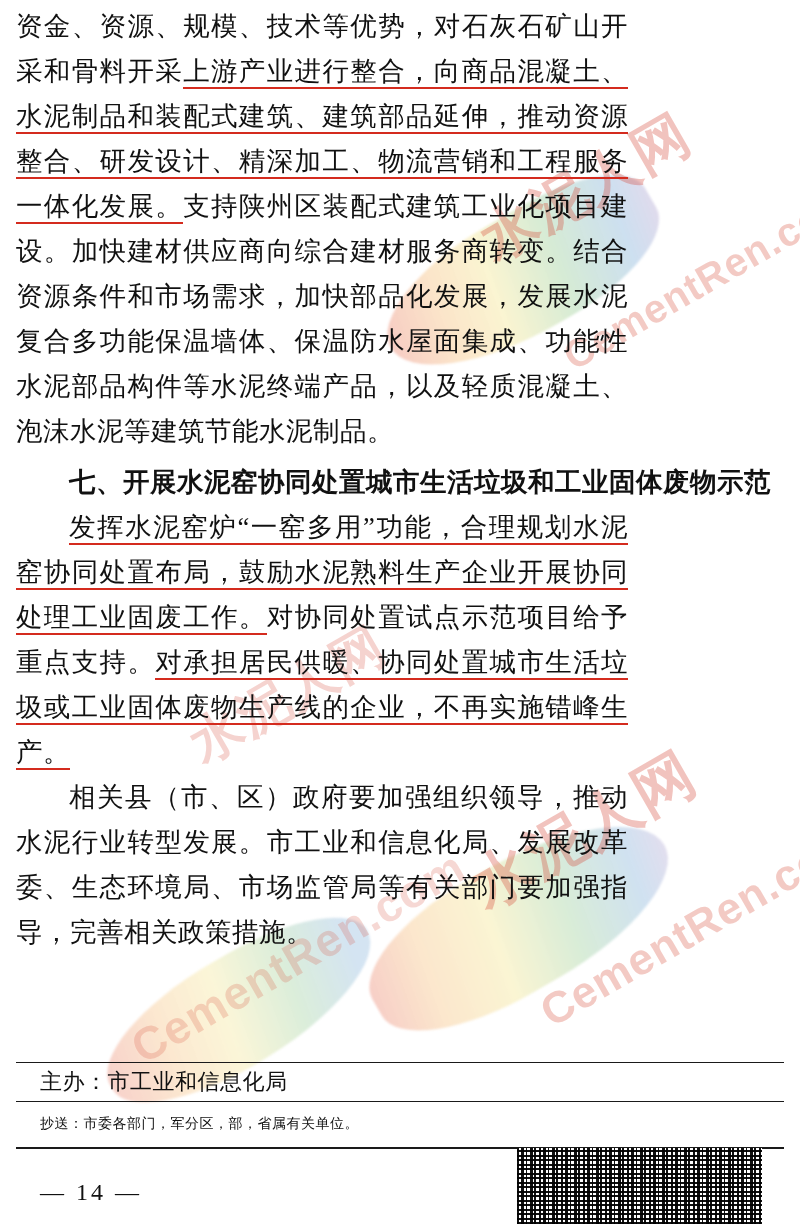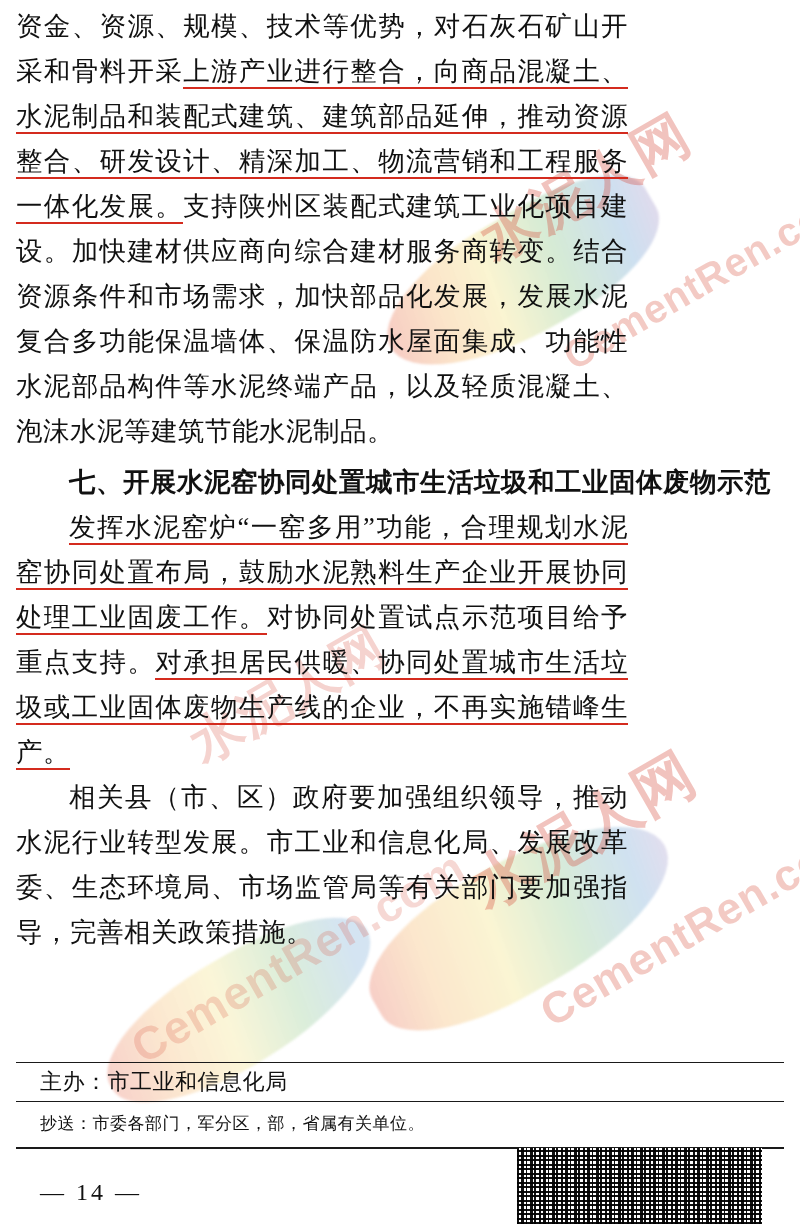--- a/index.html
+++ b/index.html
@@ -139,24 +139,25 @@
   }
   .footer-row {
     display: flex;
     font-size: 22px;
     line-height: 38px;
     letter-spacing: .5px;
   }
   .footer-row .left { padding-left: 24px; }
   .footer-row .right { margin-left: auto; padding-right: 14px; }
   .footer-line {
-    font-size: 17px;
+    font-size: 14px;
     line-height: 38px;
     letter-spacing: .5px;
     padding-left: 24px;
+    font-family: Liberation Mono, monospace;
   }
   .footer-line.indent2 { padding-left: 82px; }
   .footer-mid {
     padding: 3px 0 4px 0;
   }
   .footer-bottom {
     display: flex;
     font-size: 22px;
     line-height: 40px;
     letter-spacing: .5px;

